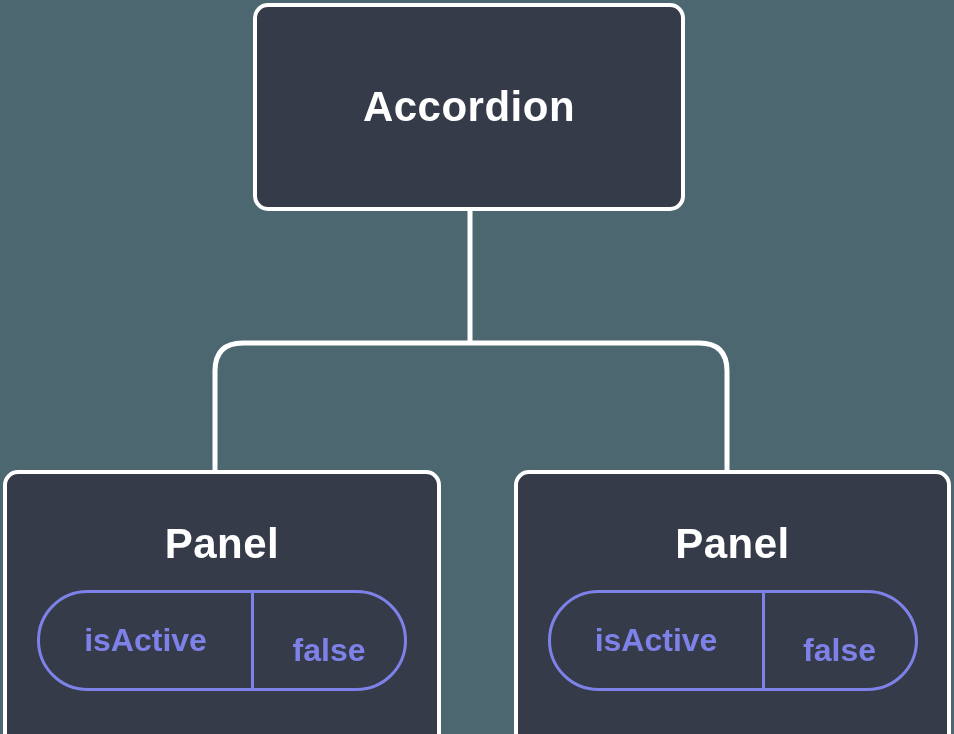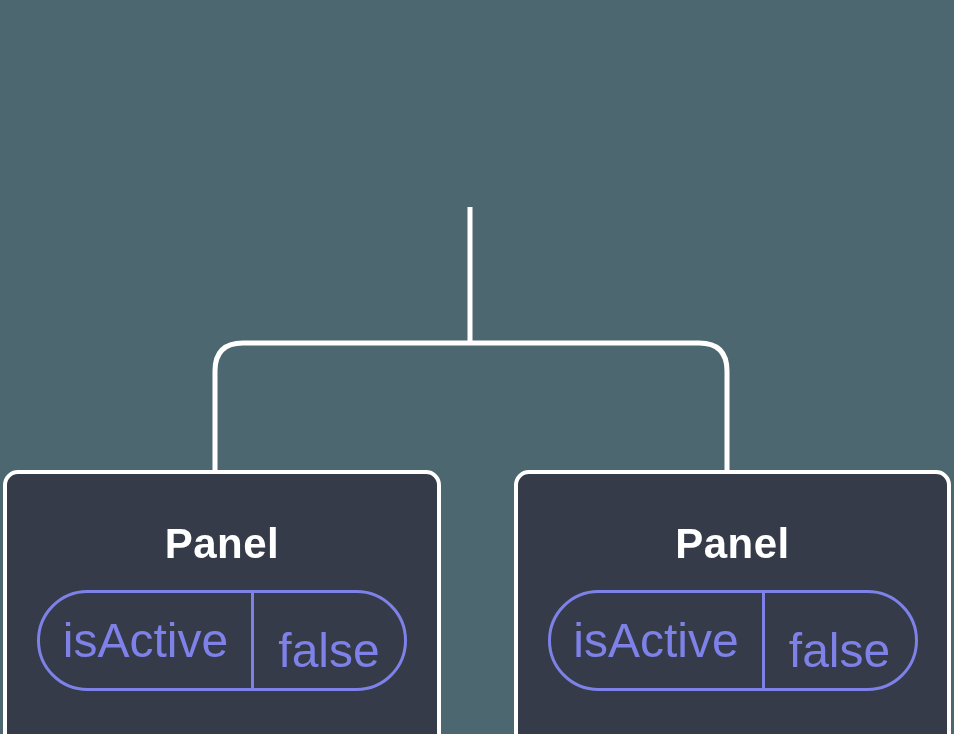--- a/index.html
+++ b/index.html
@@ -59,22 +59,22 @@
     letter-spacing: 0.5px;
   }
   .state-pill {
     margin-top: 22px;
     box-sizing: border-box;
     width: 370px; height: 101px;
     border: 3px solid var(--accent, #7e82e8);
     border-radius: 60px;
     display: flex;
     color: var(--accent, #7e82e8);
-    font-size: 48px;
-    font-weight: 400;
+    font-size: 32px;
+    font-weight: 700;
   }
   .state-key {
     flex: 0 0 211px;
     border-right: 3px solid var(--accent, #7e82e8);
     display: flex;
     align-items: center;
     justify-content: center;
   }
   .state-value {
     flex: 1;
@@ -87,20 +87,23 @@
 </head>
 <body>
 
 <div class="canvas">
 
   <svg class="connector-svg" viewBox="0 0 954 734" xmlns="http://www.w3.org/2000/svg" aria-hidden="true">
     <path d="M 470 207 L 470 343"></path>
     <path d="M 215 474 L 215 371 Q 215 343 243 343 L 699 343 Q 727 343 727 371 L 727 474"></path>
   </svg>
 
+  <div class="node root-node">
+    <span class="node-title">Accordion</span>
+  </div>
 
   <div class="node panel-node panel-left">
     <span class="panel-title">Panel</span>
     <div class="state-pill">
       <span class="state-key">isActive</span>
       <span class="state-value">false</span>
     </div>
   </div>
 
   <div class="node panel-node panel-right">

